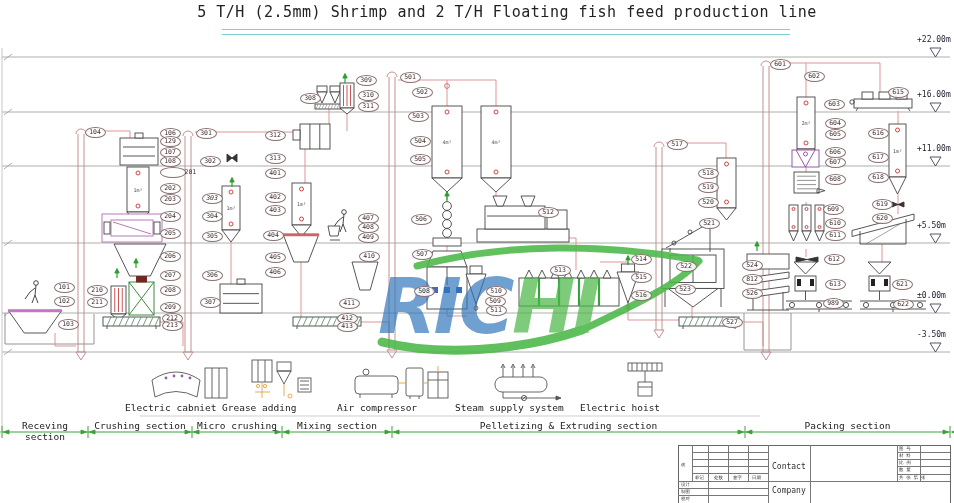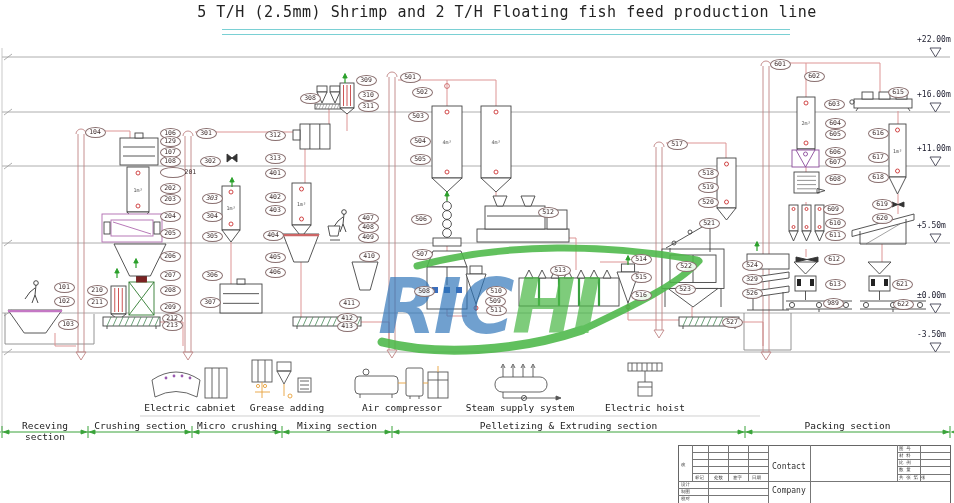--- a/index.html
+++ b/index.html
@@ -6,21 +6,21 @@
   #stage{position:relative;width:954px;height:503px;background:#fff;overflow:hidden;
          font-family:"DejaVu Sans Mono","Liberation Mono",monospace;}
   #diag,#wmark{position:absolute;left:0;top:0}
   #title{position:absolute;top:3px;left:30px;width:954px;text-align:center;
          font-size:15px;color:#222;letter-spacing:.5px;white-space:nowrap}
   .ul{position:absolute;height:1px;background:#7ad0d4}
   .lab{position:absolute;width:21px;height:11px;border:1px solid #8a7070;border-radius:50%;
        font-size:6.5px;line-height:9px;text-align:center;color:#403030;
        background:rgba(255,255,255,.88);box-sizing:border-box;z-index:30}
   .sec{position:absolute;top:420px;font-size:9.5px;color:#222;text-align:center;z-index:25}
-  .leg{position:absolute;top:402px;width:130px;font-size:9.5px;color:#222;text-align:center;z-index:25}
+  .leg{position:absolute;top:402px;width:130px;font-size:9.5px;color:#222;text-align:left;z-index:25}
   .elev{position:absolute;font-size:8px;color:#223;width:48px;z-index:25}
   .tb{position:absolute;background:#777;z-index:26}
   .tbt{position:absolute;color:#333;z-index:27;white-space:nowrap}
   .cjk{font-size:4.5px;line-height:6px}
   .en8{font-size:8px;line-height:9px}
   #tb-outer{position:absolute;left:678px;top:445px;width:271px;height:57px;border:1px solid #666;z-index:26}
   #wmark{z-index:20;pointer-events:none}
   #labels{position:absolute;left:0;top:0;z-index:30}
 </style>
 </head>
@@ -481,21 +481,21 @@
       <div class="lab" style="left: 630.5px; top: 271.5px;">515</div>
       <div class="lab" style="left: 630.5px; top: 289.5px;">516</div>
       <div class="lab" style="left: 666.5px; top: 138.5px;">517</div>
       <div class="lab" style="left: 697.5px; top: 167.5px;">518</div>
       <div class="lab" style="left: 697.5px; top: 181.5px;">519</div>
       <div class="lab" style="left: 697.5px; top: 196.5px;">520</div>
       <div class="lab" style="left: 698.5px; top: 217.5px;">521</div>
       <div class="lab" style="left: 675.5px; top: 260.5px;">522</div>
       <div class="lab" style="left: 674.5px; top: 283.5px;">523</div>
       <div class="lab" style="left: 741.5px; top: 259.5px;">524</div>
-      <div class="lab" style="left: 741.5px; top: 273.5px;">329</div>
+      <div class="lab" style="left: 741.5px; top: 273.5px;">812</div>
       <div class="lab" style="left: 741.5px; top: 287.5px;">526</div>
       <div class="lab" style="left: 721.5px; top: 316.5px;">527</div>
       <div class="lab" style="left: 769.5px; top: 58.5px;">601</div>
       <div class="lab" style="left: 803.5px; top: 70.5px;">602</div>
       <div class="lab" style="left: 823.5px; top: 98.5px;">603</div>
       <div class="lab" style="left: 824.5px; top: 117.5px;">604</div>
       <div class="lab" style="left: 824.5px; top: 128.5px;">605</div>
       <div class="lab" style="left: 824.5px; top: 146.5px;">606</div>
       <div class="lab" style="left: 824.5px; top: 156.5px;">607</div>
       <div class="lab" style="left: 824.5px; top: 173.5px;">608</div>

